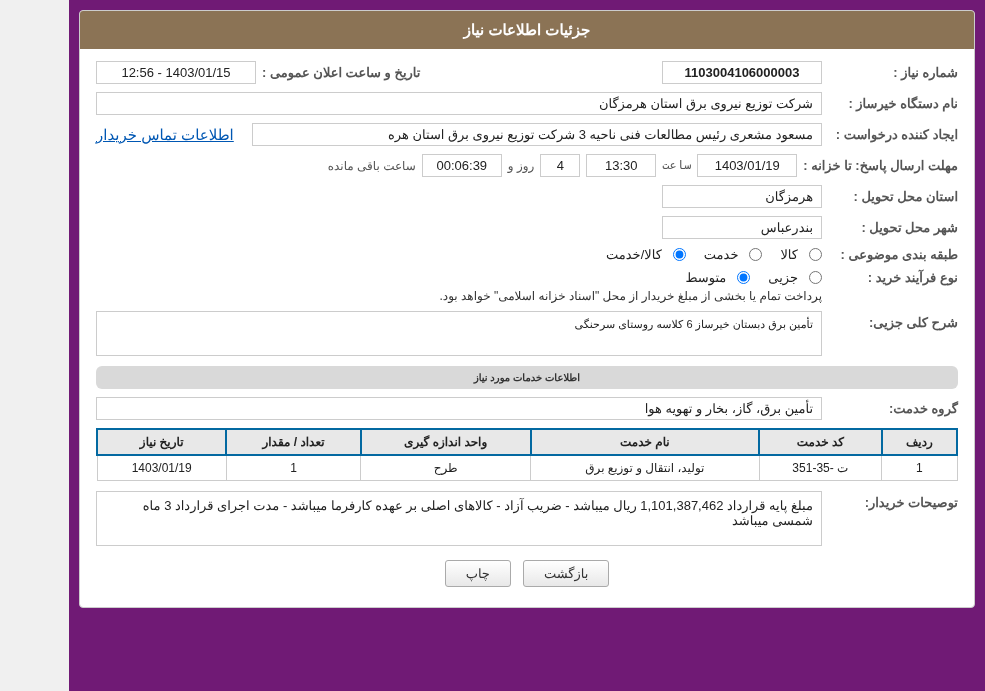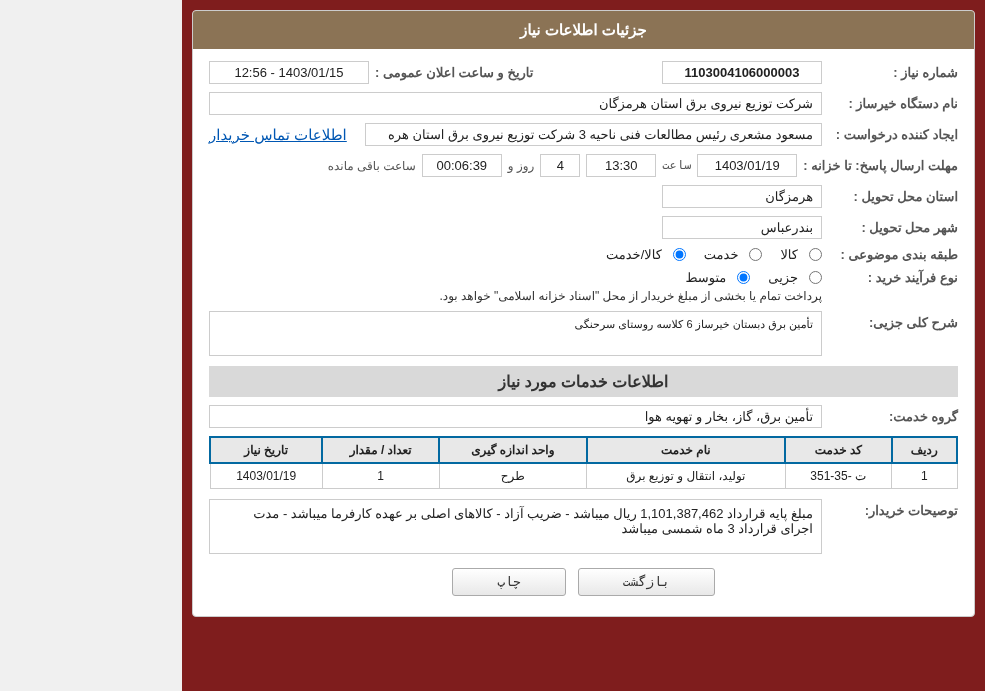--- a/index.html
+++ b/index.html
@@ -4,23 +4,23 @@
   <style>
     * { box-sizing: border-box; margin: 0; padding: 0; }
     body {
       font-family: Tahoma, Arial, sans-serif;
       font-size: 13px;
       background: #f0f0f0;
       direction: rtl;
       color: #222;
     }
     .page-container {
-      width: 803px;
+      width: 916px;
       min-height: 691px;
-      background: #7f1d1d;
+      background: #701a75;
       padding: 10px;
     }
     .main-card {
       background: #fff;
       border: 1px solid #ccc;
       border-radius: 4px;
       overflow: hidden;
     }
     .card-header {
       background: #8B7355;
@@ -64,21 +64,22 @@
       text-decoration: underline;
       cursor: pointer;
     }
     .section-header {
       background: #d9d9d9;
       color: #333;
       font-weight: bold;
       text-align: center;
       padding: 6px 0;
       margin: 10px 0 8px 0;
-      font-size: 16px;
+      font-size: 10px;
+      border-radius: 6px;
     }
     .radio-group {
       display: flex;
       align-items: center;
       gap: 18px;
     }
     .radio-item {
       display: flex;
       align-items: center;
       gap: 11px;
@@ -124,26 +125,26 @@
       min-width: 80px;
       background: #fff;
     }
     .button-row {
       display: flex;
       justify-content: center;
       gap: 12px;
       margin: 14px 0 8px 0;
     }
     .btn {
-      padding: 5px 44px;
+      padding: 5px 20px;
       border: 1px solid #aaa;
       border-radius: 3px;
       cursor: pointer;
       font-size: 13px;
-      font-family: Liberation Mono, monospace;
+      font-family: Liberation Sans, sans-serif;
     }
     .btn-print {
       background: linear-gradient(to bottom, #fff 0%, #e8e8e8 100%);
       color: #333;
     }
     .btn-back {
       background: linear-gradient(to bottom, #fff 0%, #e8e8e8 100%);
       color: #333;
     }
     .notice-text {

